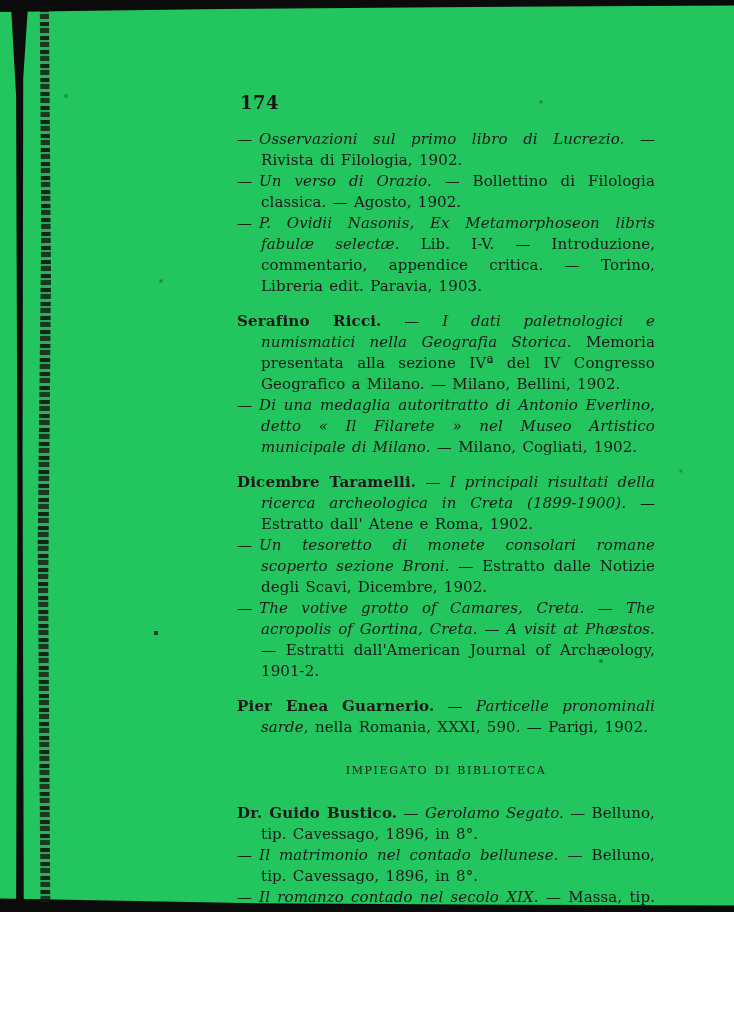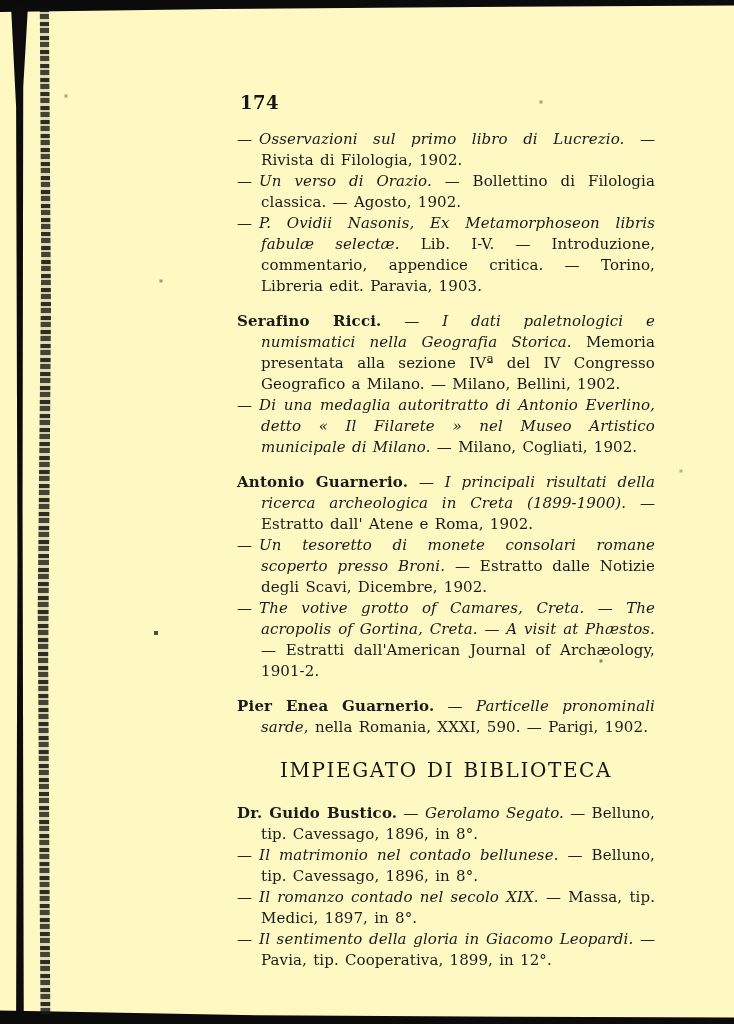--- a/index.html
+++ b/index.html
@@ -4,22 +4,22 @@
 <style>
   * { margin: 0; padding: 0; box-sizing: border-box; }
   html, body { width: 734px; height: 1024px; }
   body {
     font-family: "DejaVu Serif", "Liberation Serif", serif;
     background: #ffffff;
   }
   .page {
     position: relative;
     width: 734px;
-    height: 1024px;
-    background: #fef9c3;
+    height: 912px;
+    background: #22c55e;
     overflow: hidden;
   }
   
   .scan-top {
     position: absolute; top: 0; left: 0; right: 0; height: 12px;
     background: #0b0b0b;
     clip-path: polygon(0 0, 100% 0, 100% 45%, 60% 60%, 30% 75%, 0 100%);
   }
   .scan-bottom {
     position: absolute; left: 0; right: 0; bottom: 0; height: 16px;
@@ -75,21 +75,21 @@
   .entry.has-author { margin-top: 14px; }
   .heading + .entry { margin-top: 8px; }
   .entry .dash { margin-right: 7px; }
   .entry b { font-weight: bold; letter-spacing: 0.2px; }
   .entry i { }
   .heading {
     margin-top: 22px;
     margin-bottom: 22px;
     text-align: center;
     text-indent: 0;
-    font-size: 20px;
+    font-size: 11px;
     letter-spacing: 1.6px;
     color: #161616;
   }
 </style>
 </head>
 <body>
 
 <div class="page">
   <div class="scan-top"></div>
   <div class="scan-bottom"></div>
@@ -98,22 +98,22 @@
   <div class="specks"></div>
 
   <div class="page-number">174</div>
 
   <div class="content">
       <p class="entry"><span class="dash">—</span><i>Osservazioni sul primo libro di Lucrezio.</i><span> — Rivista di Filologia, 1902.</span></p>
       <p class="entry"><span class="dash">—</span><i>Un verso di Orazio.</i><span> — Bollettino di Filologia classica. — Agosto, 1902.</span></p>
       <p class="entry"><span class="dash">—</span><i>P. Ovidii Nasonis, Ex Metamorphoseon libris fabulæ selectæ.</i><span> Lib. I-V. — Introduzione, commentario, appendice critica. — Torino, Libreria edit. Paravia, 1903.</span></p>
       <p class="entry has-author"><b>Serafino Ricci.</b><span> — </span><i>I dati paletnologici e numismatici nella Geografia Storica.</i><span> Memoria presentata alla sezione IVª del IV Congresso Geografico a Milano. — Milano, Bellini, 1902.</span></p>
       <p class="entry"><span class="dash">—</span><i>Di una medaglia autoritratto di Antonio Everlino, detto « Il Filarete » nel Museo Artistico municipale di Milano.</i><span> — Milano, Cogliati, 1902.</span></p>
-      <p class="entry has-author"><b>Antonio Guarnerio.</b><span> — </span><i>I principali risultati della ricerca archeologica in Creta (1899-1900).</i><span> — Estratto dall' Atene e Roma, 1902.</span></p>
-      <p class="entry"><span class="dash">—</span><i>Un tesoretto di monete consolari romane scoperto presso Broni.</i><span> — Estratto dalle Notizie degli Scavi, Dicembre, 1902.</span></p>
+      <p class="entry has-author"><b>Dicembre Taramelli.</b><span> — </span><i>I principali risultati della ricerca archeologica in Creta (1899-1900).</i><span> — Estratto dall' Atene e Roma, 1902.</span></p>
+      <p class="entry"><span class="dash">—</span><i>Un tesoretto di monete consolari romane scoperto sezione Broni.</i><span> — Estratto dalle Notizie degli Scavi, Dicembre, 1902.</span></p>
       <p class="entry"><span class="dash">—</span><i>The votive grotto of Camares, Creta.</i><span> — </span><i>The acropolis of Gortina, Creta.</i><span> — </span><i>A visit at Phæstos.</i><span> — Estratti dall'American Journal of Archæology, 1901-2.</span></p>
       <p class="entry has-author"><b>Pier Enea Guarnerio.</b><span> — </span><i>Particelle pronominali sarde</i><span>, nella Romania, XXXI, 590. — Parigi, 1902.</span></p>
       <div class="heading">IMPIEGATO DI BIBLIOTECA</div>
       <p class="entry has-author"><b>Dr. Guido Bustico.</b><span> — </span><i>Gerolamo Segato.</i><span> — Belluno, tip. Cavessago, 1896, in 8°.</span></p>
       <p class="entry"><span class="dash">—</span><i>Il matrimonio nel contado bellunese.</i><span> — Belluno, tip. Cavessago, 1896, in 8°.</span></p>
       <p class="entry"><span class="dash">—</span><i>Il romanzo contado nel secolo XIX.</i><span> — Massa, tip. Medici, 1897, in 8°.</span></p>
       <p class="entry"><span class="dash">—</span><i>Il sentimento della gloria in Giacomo Leopardi.</i><span> — Pavia, tip. Cooperativa, 1899, in 12°.</span></p>
     </div>
 </div>
 

